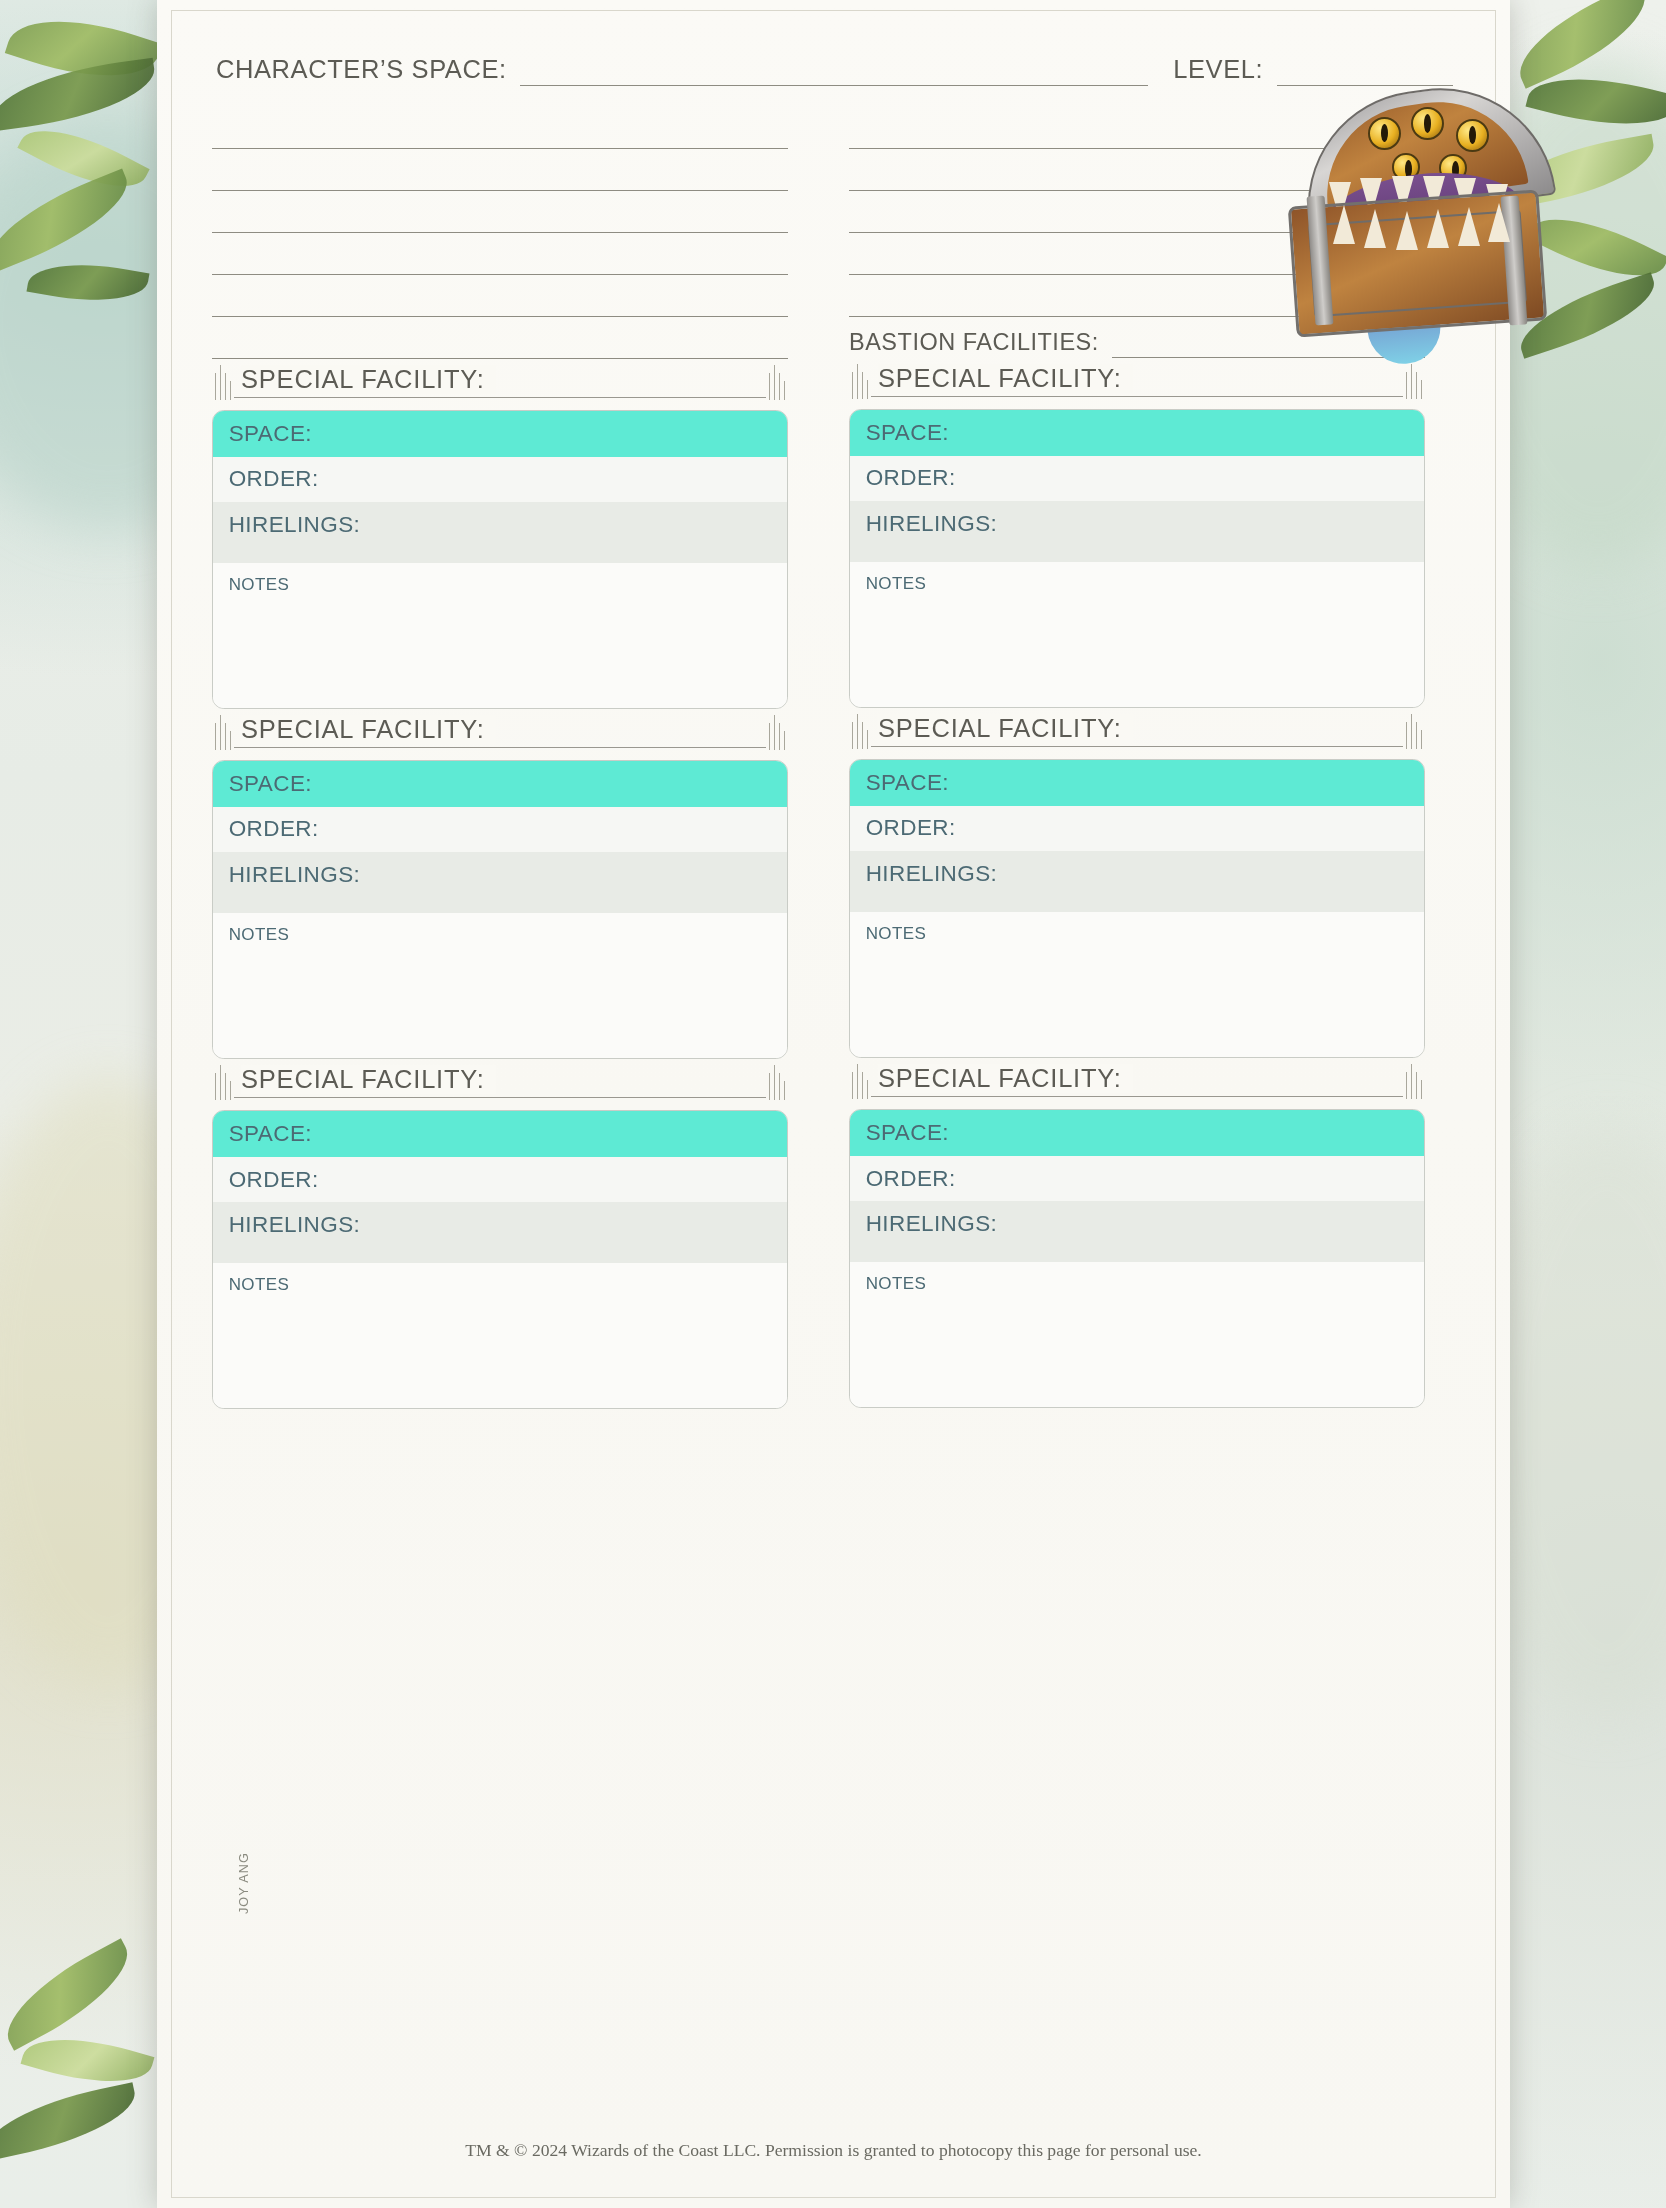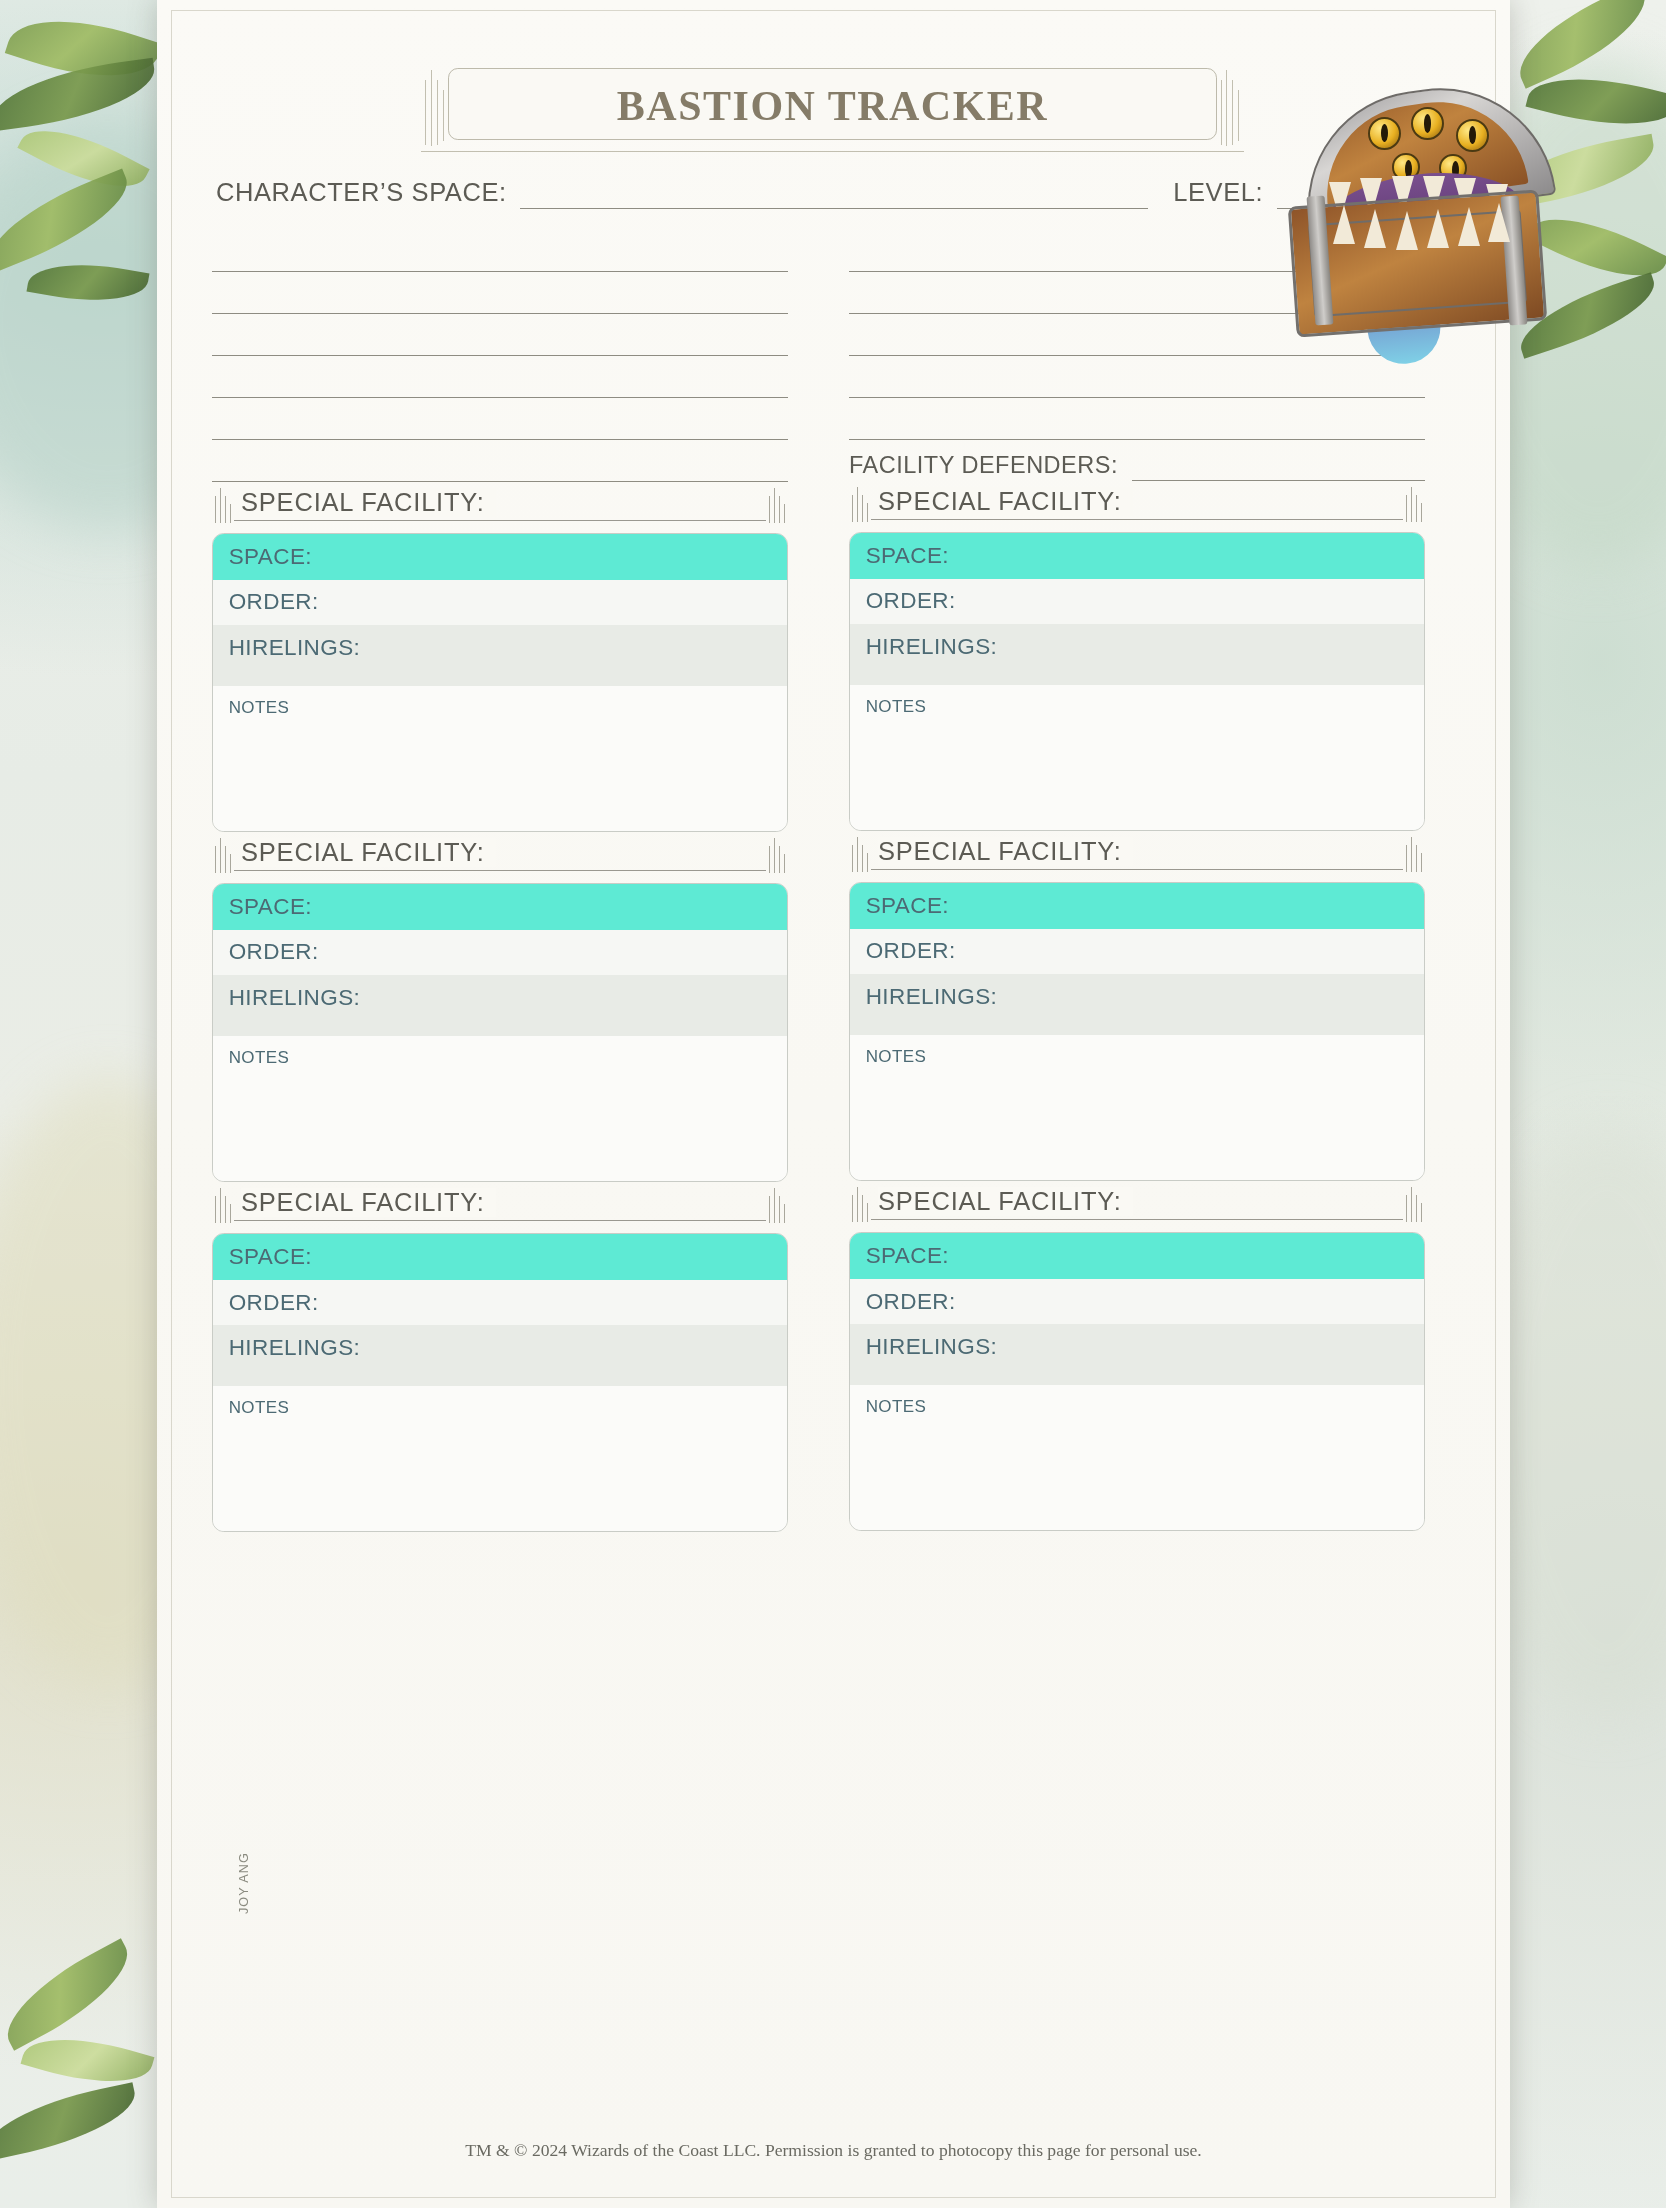--- a/index.html
+++ b/index.html
@@ -389,37 +389,20 @@
 <div class="leaf" style="left:1529px;top:225px;width:137px;height:45px;transform:rotate(26deg);"></div>
 <div class="leaf dark" style="left:1514px;top:294px;width:147px;height:43px;transform:rotate(-18deg);"></div>
 
 <div class="sheet">
   <div class="sheet-inner-border"></div>
 
   <div class="artist-credit">JOY ANG</div>
 
   <div class="content">
 
-    <div class="title-banner">
-      <div class="title-box"></div>
-      <div class="banner-end left">
-          <i></i>
-          <i></i>
-          <i></i>
-          <i></i>
-        </div>
-      <div class="banner-end right">
-          <i></i>
-          <i></i>
-          <i></i>
-          <i></i>
-        </div>
-      <div class="title-text">BASTION TRACKER</div>
-      <div class="banner-flare"></div>
-    </div>
 
 
     <div class="field-row">
       <span class="field-label">CHARACTER’S SPACE:</span>
       <span class="rule"></span>
       <span class="gap"></span>
       <span class="field-label">LEVEL:</span>
       <span class="rule short"></span>
     </div>
 
@@ -505,21 +488,21 @@
       </div>
 
       <div class="col">
         <div class="blank-line"></div>
         <div class="blank-line"></div>
         <div class="blank-line"></div>
         <div class="blank-line"></div>
         <div class="blank-line"></div>
 
         <div class="defender-row">
-          <span class="field-label">FACILITY DEFENDERS:</span>
+          <span class="field-label">BASTION FACILITIES:</span>
           <span class="rule"></span>
         </div>
 
         <div class="sf-head">
           <div class="line"></div>
           <div class="head-end left">
               <i></i>
               <i></i>
               <i></i>
               <i></i>

